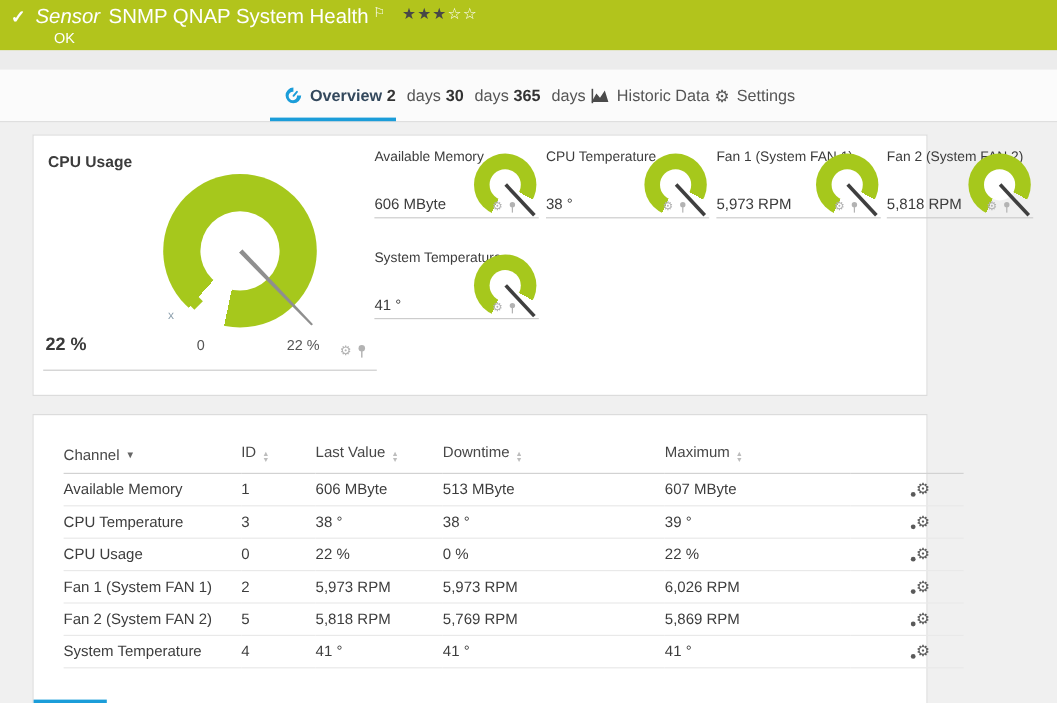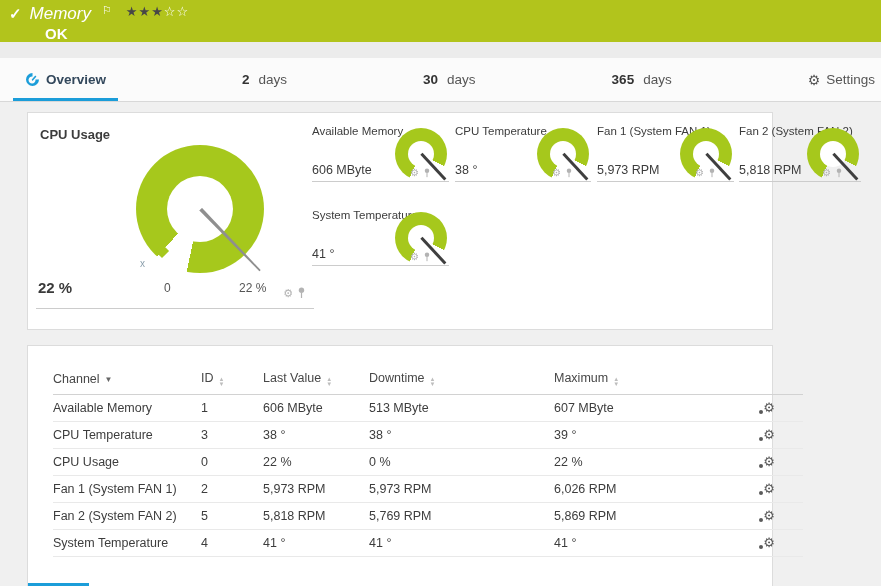--- a/index.html
+++ b/index.html
@@ -18,28 +18,28 @@
     background: #b2c41c; color:#fff;
   }
   .sensor-header .row1 { display:flex; align-items:center; padding:4px 0 0 9px; }
   .check { font-size:15px; font-weight:bold; margin-right:8px; }
   .kind  { font-style: italic; font-size:17px; margin-right:7px; }
   .sensor-title { font-size:17px; }
   .flag { font-size:11px; margin:-8px 0 0 4px; }
   .stars { margin:-6px 0 0 14px; font-size:13px; letter-spacing:1px; }
   .stars .filled { color:#474747; }
   .stars .empty  { color:#ffffff; }
-  .status-ok { position:absolute; left:45px; top:25px; font-size:15px; font-weight:bold; }
+  .status-ok { position:absolute; left:45px; top:25px; font-size:12px; font-weight:normal; }
 
   
   .gap-band { position:absolute; top:42px; left:0; width:881px; height:16px; background:#ececec; }
   .tabs {
     position:absolute; top:58px; left:0; width:881px; height:44px;
     background:#fbfbfb; border-bottom:1px solid #d8d8d8;
-    display:flex; align-items:stretch; justify-content:space-between;
+    display:flex; align-items:stretch; justify-content:center;
     padding:0 4px 0 23px;
   }
   .tab {
     display:flex; align-items:center; gap:6px;
     font-size:13.5px; color:#555; cursor:pointer; position:relative;
     padding:0 2px; text-decoration:none;
   }
   .tab b { color:#333; font-weight:bold; margin-right:3px; }
   .tab.active { color:#33485c; font-weight:bold; }
   .tab.active::after {
@@ -127,21 +127,22 @@
   .bottom-blue { position:absolute; left:28px; bottom:0; width:61px; height:3px; background:#1b9dd9; }
 
   svg { display:block; }
 </style>
 </head>
 <body>
 
 <header class="sensor-header">
   <div class="row1">
     <span class="check">✓</span>
-    <span class="kind">Memory</span>
+    <span class="kind">Sensor</span>
+    <span class="sensor-title">SNMP QNAP System Health</span>
     <span class="flag">⚐</span>
     <span class="stars"><span class="filled">★★★</span><span class="empty">☆☆</span></span>
   </div>
   <div class="status-ok">OK</div>
 </header>
 
 <div class="gap-band"></div>
 
 <nav class="tabs">
   <a class="tab active">
@@ -155,20 +156,27 @@
     <b>2</b>
     <span>days</span>
   </a>
   <a class="tab">
     <b>30</b>
     <span>days</span>
   </a>
   <a class="tab">
     <b>365</b>
     <span>days</span>
+  </a>
+  <a class="tab">
+    <svg class="ticon" width="16" height="14" viewBox="0 0 16 14">
+      <path d="M1 12 L5 5 L8 8.5 L12 2.5 L15 12 Z" fill="#4a4a4a"></path>
+      <rect x="1" y="1" width="1.3" height="12" fill="#4a4a4a"></rect>
+    </svg>
+    <span>Historic Data</span>
   </a>
   <a class="tab">
     <span class="gearchar">⚙</span>
     <span>Settings</span>
   </a>
 </nav>
 
 <main class="content">
 
   <section class="card gauges">

